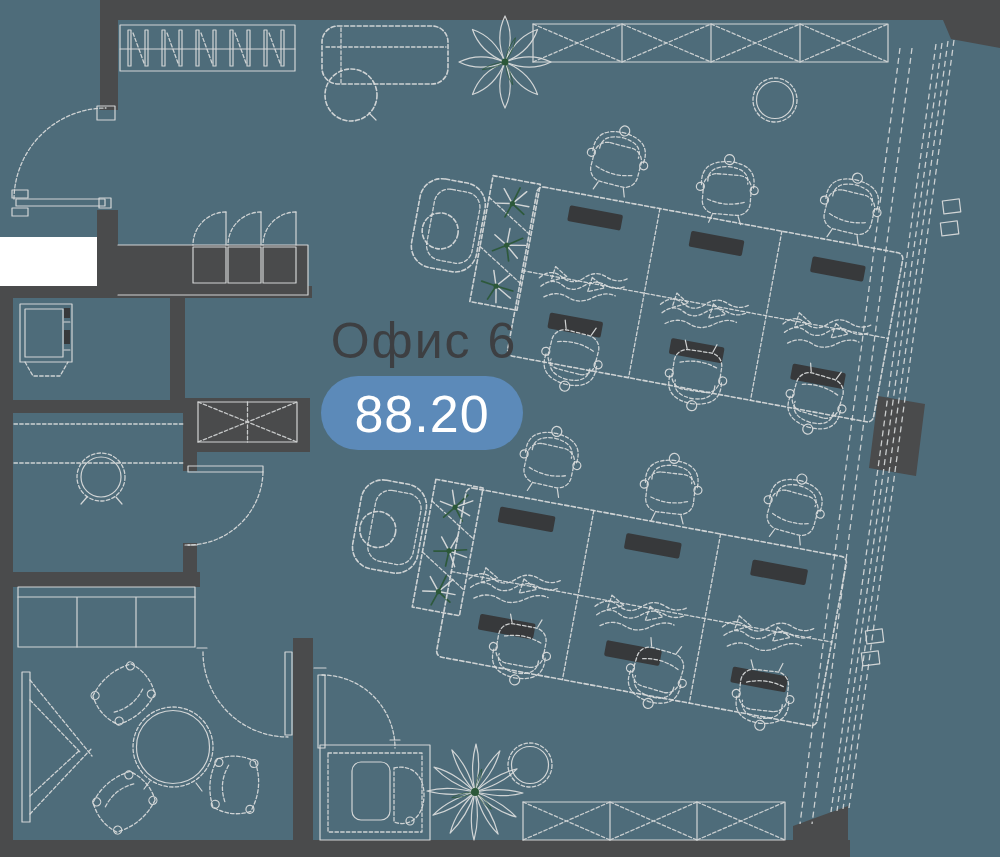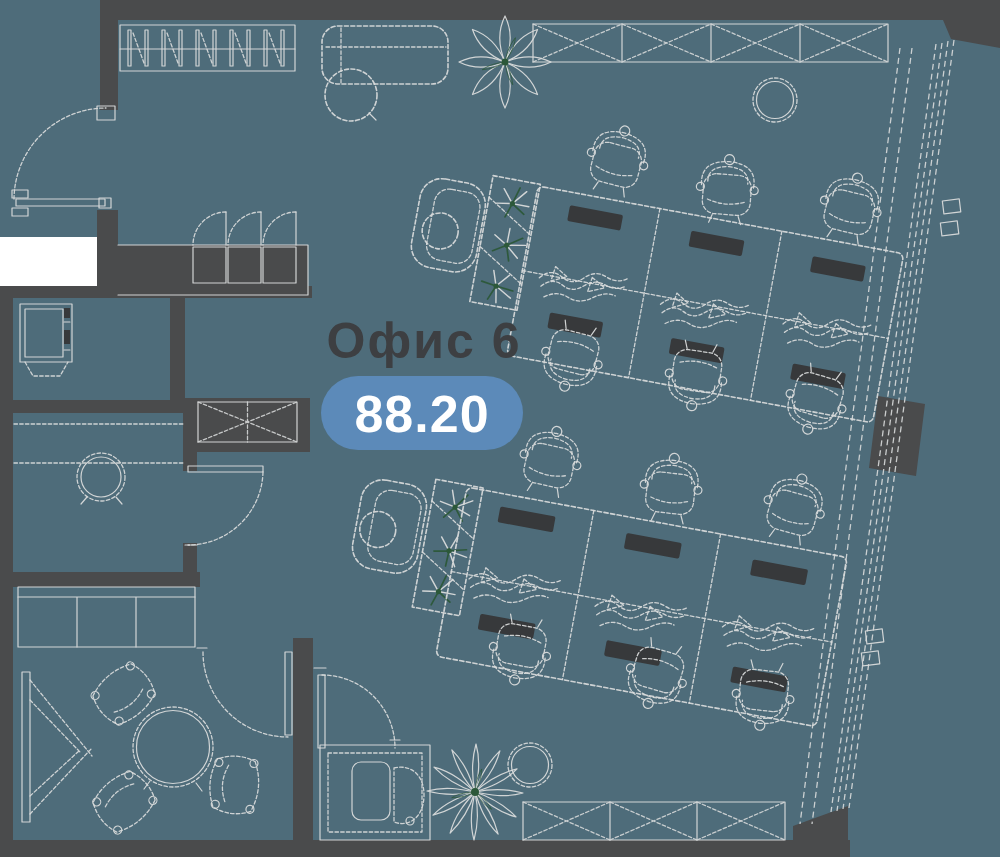--- a/index.html
+++ b/index.html
@@ -1,20 +1,20 @@
 <!DOCTYPE html>
 <html style="--page_bg: #ffffff; --floor: #4e6c7a; --wall: #4a4b4c; --line: #d9dbdb; --plant: #2c5839; --equipment: #37393b; --badge_fill: #5c8ab9; --badge_text: #ffffff; --label_text: #3d3f42;"><head>
 <meta charset="utf-8">
 <style>
   :root{
     --page_bg:#ffffff; --floor:#4e6c7a; --wall:#4a4b4c; --line:#d9dbdb;
     --plant:#2c5839; --equipment:#37393b; --badge_fill:#5c8ab9; --badge_text:#ffffff; --label_text:#3d3f42;
   }
   html,body{margin:0;padding:0;background:var(--page_bg);}
-  .stage{width:928px;height:857px;position:relative;font-family:"Liberation Sans",sans-serif;font-weight:bold;}
+  .stage{width:928px;height:857px;position:relative;font-family:"Liberation Sans",sans-serif;}
   svg{display:block}
   .floor{fill:var(--floor);}
   .wall{fill:var(--wall);stroke:none;}
   .notch{fill:var(--page_bg);}
   .ln{fill:none;stroke:var(--line);stroke-width:1.3;stroke-linecap:round;stroke-linejoin:round;stroke-dasharray:3.5 2.2;opacity:.92}
   .lns{fill:none;stroke:var(--line);stroke-width:1.2;stroke-linecap:round;stroke-linejoin:round;opacity:.95}
   .lnw{fill:none;stroke:var(--line);stroke-width:1.6;stroke-linecap:round;stroke-linejoin:round;stroke-dasharray:4 2.4;opacity:.92}
   .glass{fill:none;stroke:var(--line);stroke-width:1.3;stroke-dasharray:6 4;opacity:.9}
   .grn{fill:none;stroke:var(--plant);stroke-width:1.4;stroke-linecap:round;opacity:.95}
   .eq{fill:var(--equipment);stroke:none;}

